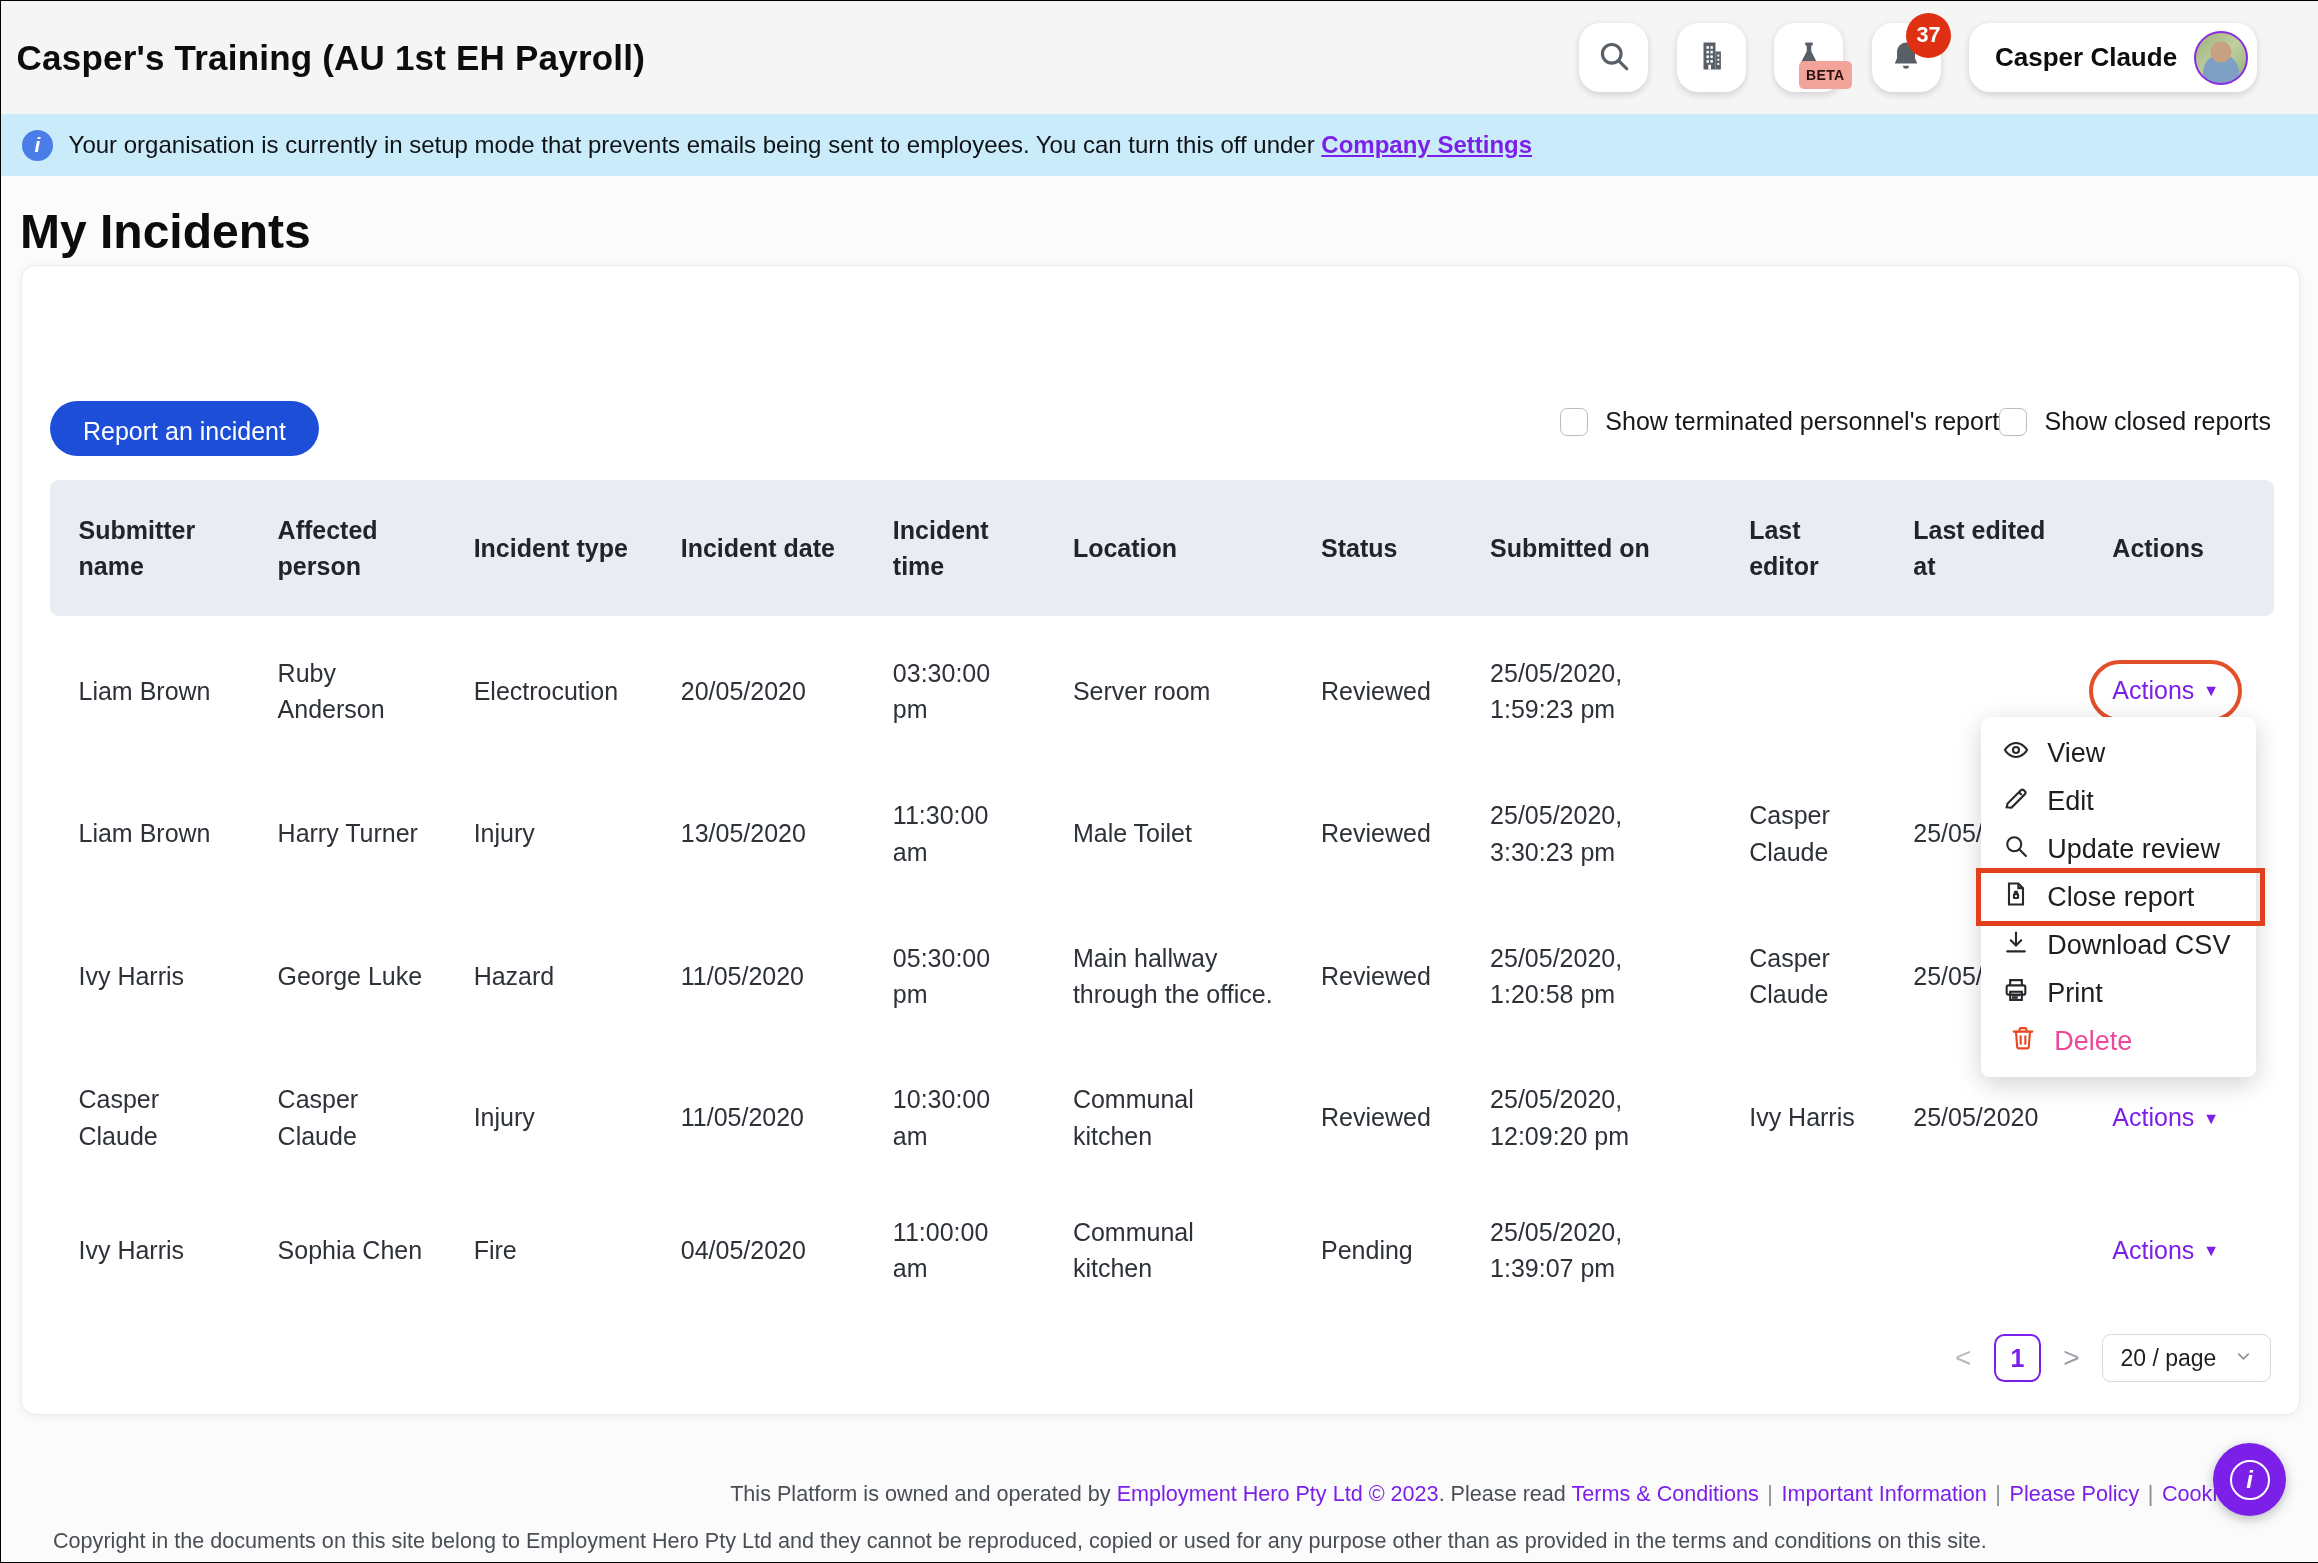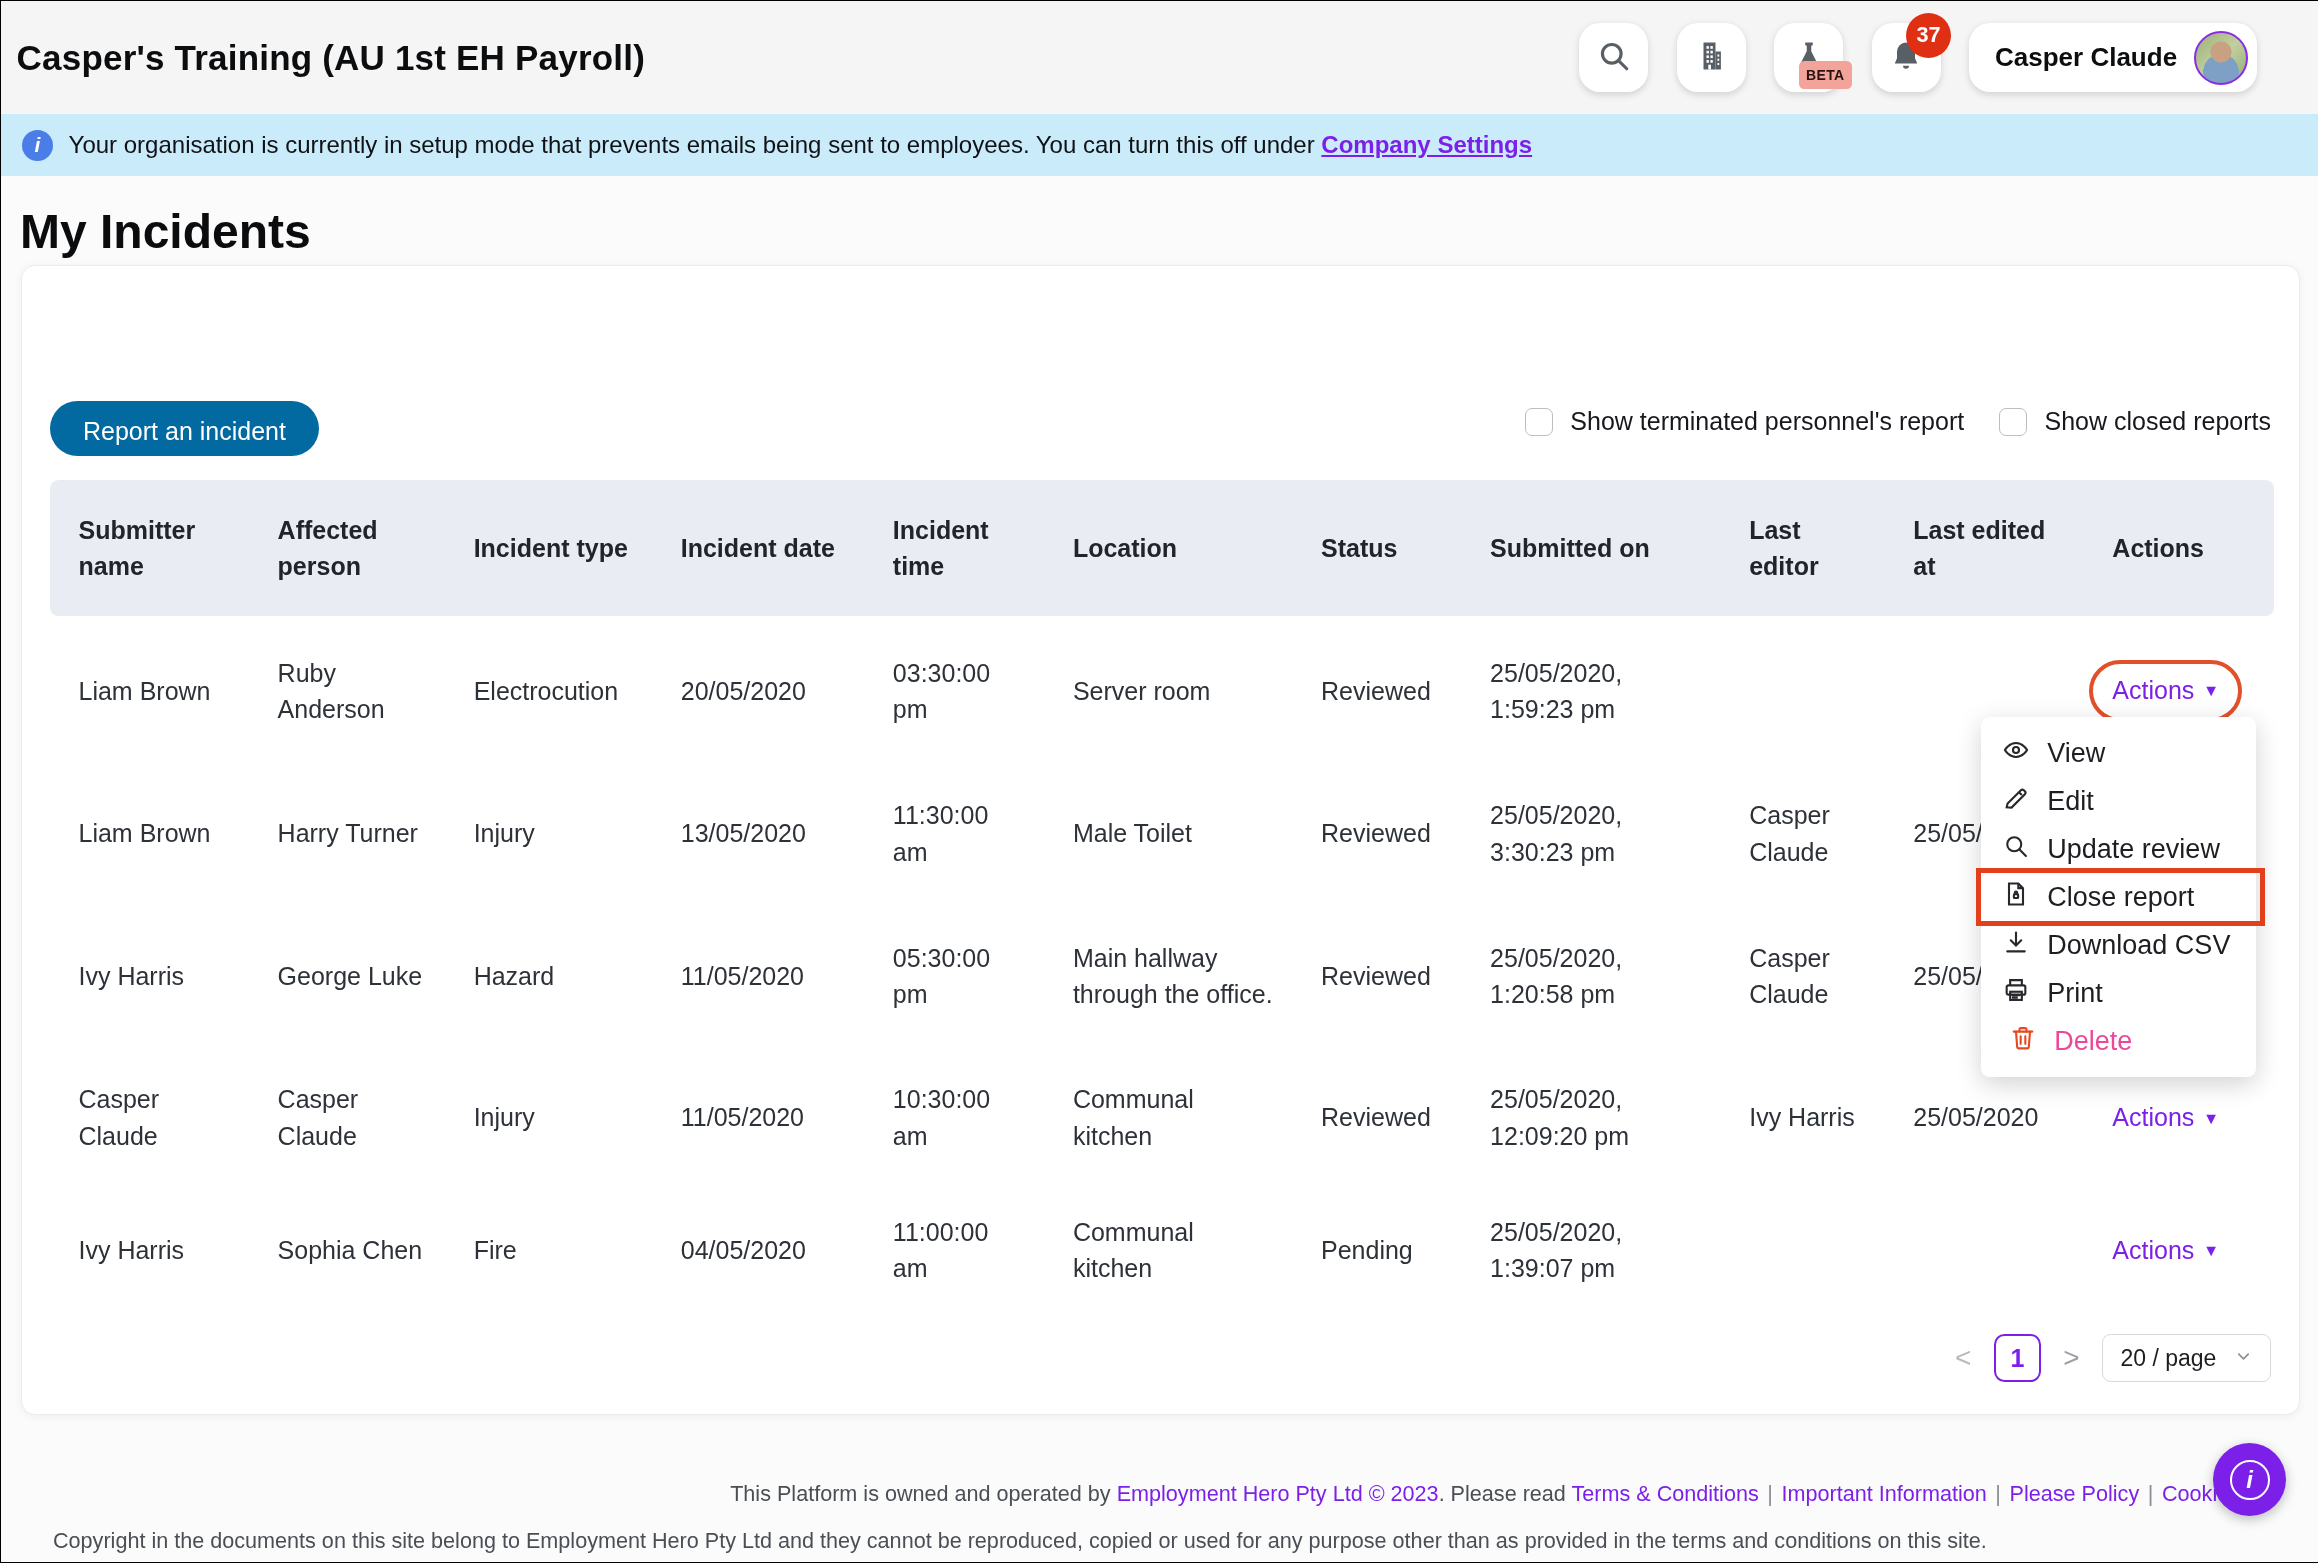--- a/index.html
+++ b/index.html
@@ -25,22 +25,22 @@
       radial-gradient(circle at 50% 78%, #7da0c4 0 38%, rgba(0,0,0,0) 39%),
       linear-gradient(135deg,#9ab07a 0%,#c2cf9f 50%,#8fae77 100%);}
   
   .banner{position:absolute;left:0;top:113px;width:100%;height:62px;background:#c9ebfa;display:flex;align-items:center;gap:15.6px;padding:0 21px;font-size:24px;color:#101216;}
   .info-dot{flex:0 0 auto;width:31px;height:31px;border-radius:50%;background:#4b7de8;color:#fff;display:flex;align-items:center;justify-content:center;font-size:21px;font-weight:700;font-style:italic;}
   .banner a{color:#7c1fe8;font-weight:700;text-decoration:underline;cursor:pointer;}
   
   .page-title{position:absolute;left:19px;top:171px;font-size:48px;font-weight:800;color:#0b0c0e;}
   
   .card{position:absolute;left:20px;top:264px;width:2279px;height:1150px;background:#fff;border:0.9px solid #ececee;border-radius:14px;box-shadow:0 1.7px 8.6px rgba(0,0,0,.05);}
-  .report-btn{position:absolute;left:28px;top:135px;height:55px;background:#0369a1;color:#fff;border:none;border-radius:28px;padding:16px 33px;font-size:25px;font-family:inherit;cursor:pointer;}
-  .filters{position:absolute;right:28px;top:141px;display:flex;align-items:center;gap:35px;}
+  .report-btn{position:absolute;left:28px;top:135px;height:55px;background:#1d4ed8;color:#fff;border:none;border-radius:28px;padding:16px 33px;font-size:25px;font-family:inherit;cursor:pointer;}
+  .filters{position:absolute;right:28px;top:141px;display:flex;align-items:center;}
   .filter{display:flex;align-items:center;gap:17.3px;font-size:25px;color:#16181c;}
   .checkbox{width:28px;height:28px;border:1.7px solid #bcbcc2;border-radius:7px;background:#fff;cursor:pointer;}
   
   table.incidents{position:absolute;left:28px;top:214px;width:2224px;border-collapse:separate;border-spacing:0;table-layout:fixed;font-size:25px;color:#2d3138;}
   table.incidents th{background:#e9edf3;height:136px;text-align:left;vertical-align:middle;font-weight:700;color:#21242c;padding:0 17.3px 0 28.5px;line-height:1.45;}
   table.incidents th:first-child{border-radius:8.6px 0 0 8.6px;}
   table.incidents th:last-child{border-radius:0 8.6px 8.6px 0;}
   table.incidents td{vertical-align:middle;padding:0 17.3px 0 28.5px;line-height:1.45;}
   tr.r1 td{height:150px;} tr.r2 td{height:135px;} tr.r3 td{height:150px;} tr.r4 td{height:133px;} tr.r5 td{height:132px;}
   .actions-link{color:#7c1fe8;cursor:pointer;white-space:nowrap;font-size:25px;}

